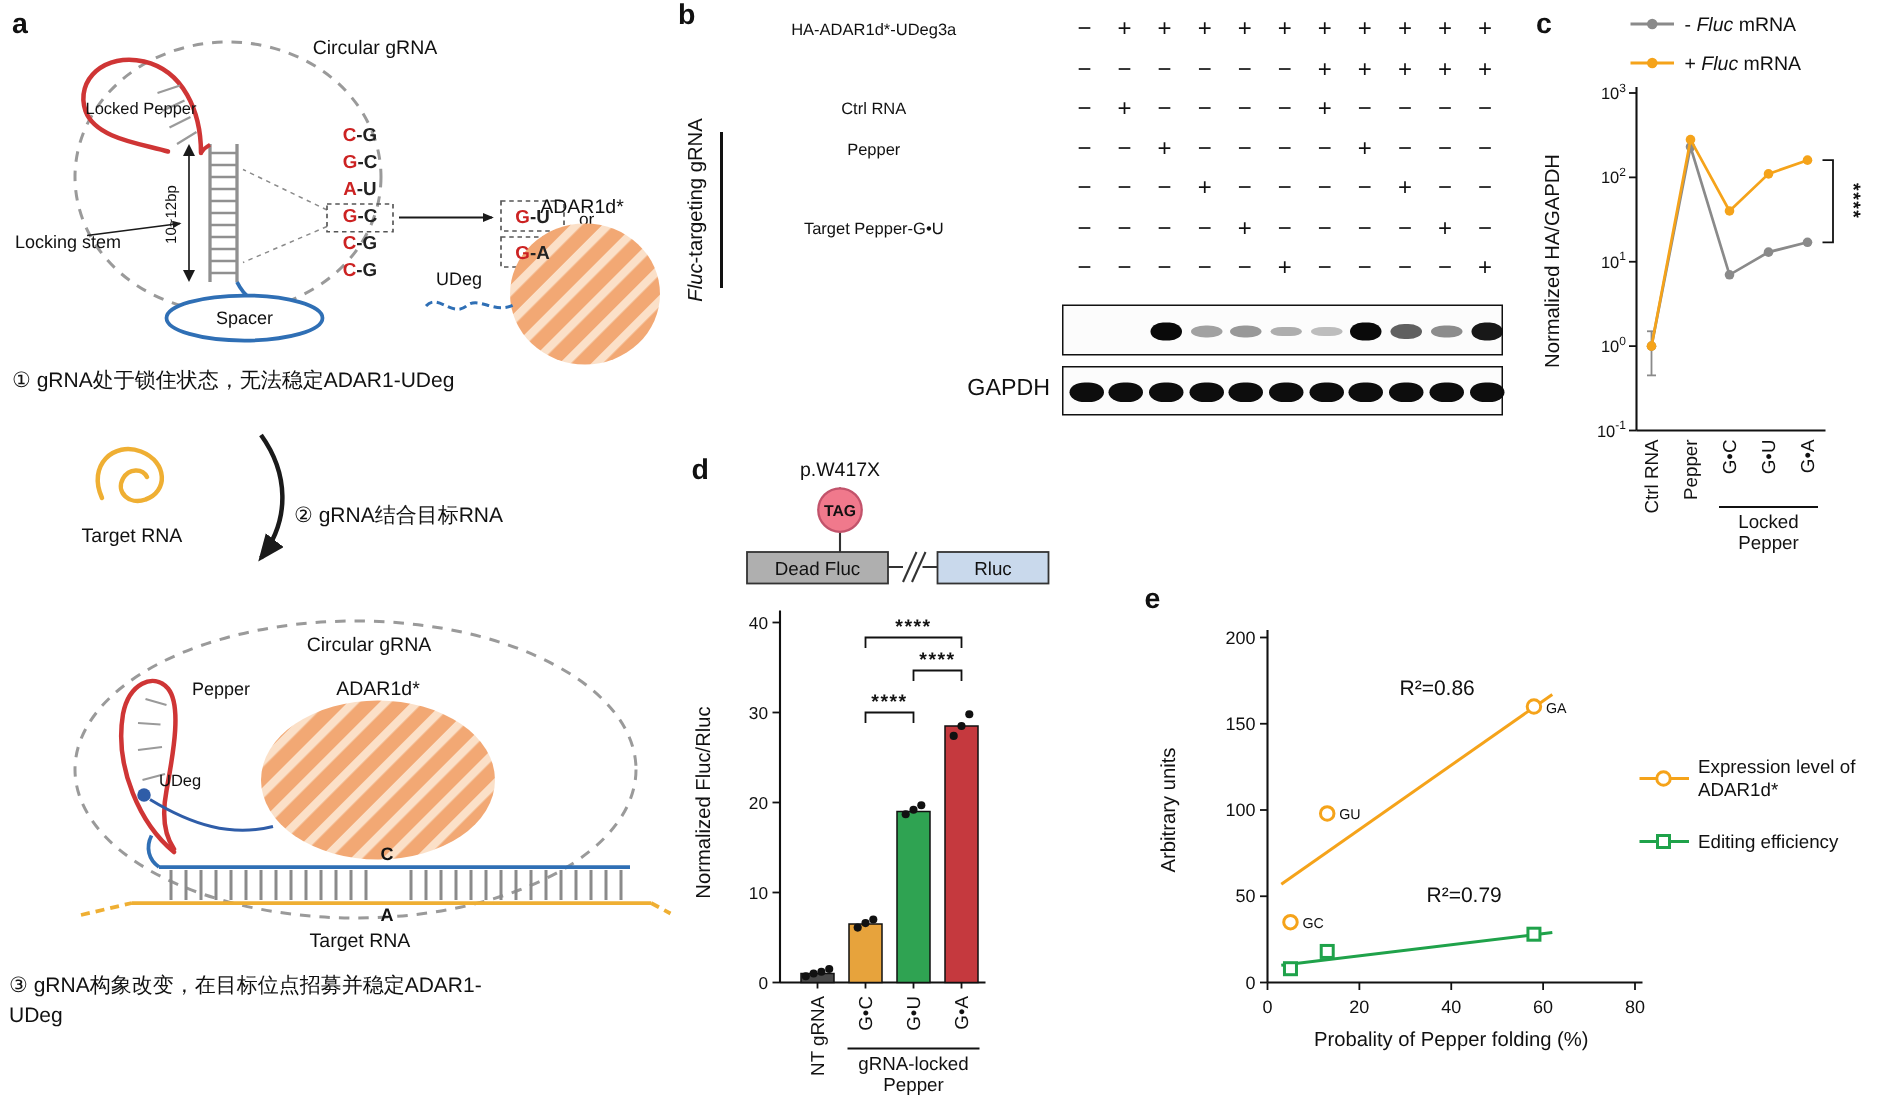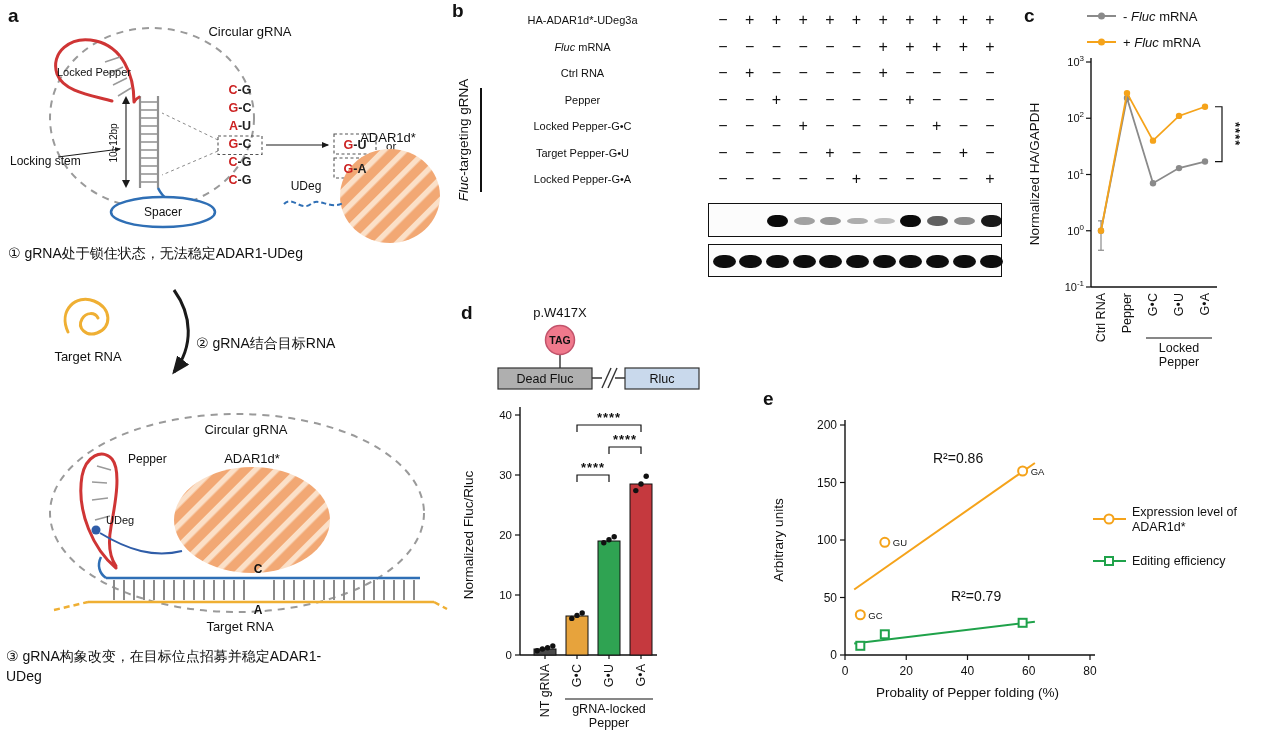--- a/index.html
+++ b/index.html
@@ -131,21 +131,20 @@
         <div class="b-sign" style="left: 290.7px; top: 8px;">+</div>
         <div class="b-sign" style="left: 317.4px; top: 8px;">+</div>
         <div class="b-sign" style="left: 344.1px; top: 8px;">+</div>
         <div class="b-sign" style="left: 370.8px; top: 8px;">+</div>
         <div class="b-sign" style="left: 397.5px; top: 8px;">+</div>
         <div class="b-sign" style="left: 424.2px; top: 8px;">+</div>
         <div class="b-sign" style="left: 450.9px; top: 8px;">+</div>
         <div class="b-sign" style="left: 477.6px; top: 8px;">+</div>
         <div class="b-sign" style="left: 504.3px; top: 8px;">+</div>
         <div class="b-sign" style="left: 531px; top: 8px;">+</div>
-        <div class="b-row-label" style="top: 35.5px;"><span style="font-style: italic;">Fluc</span><span> mRNA</span></div>
         <div class="b-sign" style="left: 264px; top: 34.5px;">−</div>
         <div class="b-sign" style="left: 290.7px; top: 34.5px;">−</div>
         <div class="b-sign" style="left: 317.4px; top: 34.5px;">−</div>
         <div class="b-sign" style="left: 344.1px; top: 34.5px;">−</div>
         <div class="b-sign" style="left: 370.8px; top: 34.5px;">−</div>
         <div class="b-sign" style="left: 397.5px; top: 34.5px;">−</div>
         <div class="b-sign" style="left: 424.2px; top: 34.5px;">+</div>
         <div class="b-sign" style="left: 450.9px; top: 34.5px;">+</div>
         <div class="b-sign" style="left: 477.6px; top: 34.5px;">+</div>
         <div class="b-sign" style="left: 504.3px; top: 34.5px;">+</div>
@@ -167,21 +166,20 @@
         <div class="b-sign" style="left: 290.7px; top: 87.5px;">−</div>
         <div class="b-sign" style="left: 317.4px; top: 87.5px;">+</div>
         <div class="b-sign" style="left: 344.1px; top: 87.5px;">−</div>
         <div class="b-sign" style="left: 370.8px; top: 87.5px;">−</div>
         <div class="b-sign" style="left: 397.5px; top: 87.5px;">−</div>
         <div class="b-sign" style="left: 424.2px; top: 87.5px;">−</div>
         <div class="b-sign" style="left: 450.9px; top: 87.5px;">+</div>
         <div class="b-sign" style="left: 477.6px; top: 87.5px;">−</div>
         <div class="b-sign" style="left: 504.3px; top: 87.5px;">−</div>
         <div class="b-sign" style="left: 531px; top: 87.5px;">−</div>
-        <div class="b-row-label" style="top: 115px;"><span>Locked Pepper-G•C</span></div>
         <div class="b-sign" style="left: 264px; top: 114px;">−</div>
         <div class="b-sign" style="left: 290.7px; top: 114px;">−</div>
         <div class="b-sign" style="left: 317.4px; top: 114px;">−</div>
         <div class="b-sign" style="left: 344.1px; top: 114px;">+</div>
         <div class="b-sign" style="left: 370.8px; top: 114px;">−</div>
         <div class="b-sign" style="left: 397.5px; top: 114px;">−</div>
         <div class="b-sign" style="left: 424.2px; top: 114px;">−</div>
         <div class="b-sign" style="left: 450.9px; top: 114px;">−</div>
         <div class="b-sign" style="left: 477.6px; top: 114px;">+</div>
         <div class="b-sign" style="left: 504.3px; top: 114px;">−</div>
@@ -191,21 +189,20 @@
         <div class="b-sign" style="left: 290.7px; top: 140.5px;">−</div>
         <div class="b-sign" style="left: 317.4px; top: 140.5px;">−</div>
         <div class="b-sign" style="left: 344.1px; top: 140.5px;">−</div>
         <div class="b-sign" style="left: 370.8px; top: 140.5px;">+</div>
         <div class="b-sign" style="left: 397.5px; top: 140.5px;">−</div>
         <div class="b-sign" style="left: 424.2px; top: 140.5px;">−</div>
         <div class="b-sign" style="left: 450.9px; top: 140.5px;">−</div>
         <div class="b-sign" style="left: 477.6px; top: 140.5px;">−</div>
         <div class="b-sign" style="left: 504.3px; top: 140.5px;">+</div>
         <div class="b-sign" style="left: 531px; top: 140.5px;">−</div>
-        <div class="b-row-label" style="top: 168px;"><span>Locked Pepper-G•A</span></div>
         <div class="b-sign" style="left: 264px; top: 167px;">−</div>
         <div class="b-sign" style="left: 290.7px; top: 167px;">−</div>
         <div class="b-sign" style="left: 317.4px; top: 167px;">−</div>
         <div class="b-sign" style="left: 344.1px; top: 167px;">−</div>
         <div class="b-sign" style="left: 370.8px; top: 167px;">−</div>
         <div class="b-sign" style="left: 397.5px; top: 167px;">+</div>
         <div class="b-sign" style="left: 424.2px; top: 167px;">−</div>
         <div class="b-sign" style="left: 450.9px; top: 167px;">−</div>
         <div class="b-sign" style="left: 477.6px; top: 167px;">−</div>
         <div class="b-sign" style="left: 504.3px; top: 167px;">−</div>
@@ -215,20 +212,21 @@
         <div class="band" style="left: 57.9px; top: 10.675px; width: 21px; height: 12.65px; opacity: 1;"></div>
         <div class="band" style="left: 84.6px; top: 13.37px; width: 21px; height: 7.26px; opacity: 0.373;"></div>
         <div class="band" style="left: 111.3px; top: 13.23px; width: 21px; height: 7.54px; opacity: 0.407;"></div>
         <div class="band" style="left: 138px; top: 13.58px; width: 21px; height: 6.84px; opacity: 0.322;"></div>
         <div class="band" style="left: 164.7px; top: 13.86px; width: 21px; height: 6.28px; opacity: 0.254;"></div>
         <div class="band" style="left: 191.4px; top: 10.675px; width: 21px; height: 12.65px; opacity: 1;"></div>
         <div class="band" style="left: 218.1px; top: 12.25px; width: 21px; height: 9.5px; opacity: 0.645;"></div>
         <div class="band" style="left: 244.8px; top: 13.02px; width: 21px; height: 7.96px; opacity: 0.458;"></div>
         <div class="band" style="left: 271.5px; top: 11.025px; width: 21px; height: 11.95px; opacity: 0.9425;"></div>
       </div>
+    <div class="blot-label" id="blot-label-gapdh">GAPDH</div>
     <div class="blot-box" id="blot-gapdh">
         <div class="band" style="left: 3.5px; top: 10.35px; width: 23px; height: 12.3px; opacity: 0.985;"></div>
         <div class="band" style="left: 30.2px; top: 10.35px; width: 23px; height: 12.3px; opacity: 0.985;"></div>
         <div class="band" style="left: 56.9px; top: 10.35px; width: 23px; height: 12.3px; opacity: 0.985;"></div>
         <div class="band" style="left: 83.6px; top: 10.35px; width: 23px; height: 12.3px; opacity: 0.985;"></div>
         <div class="band" style="left: 110.3px; top: 10.35px; width: 23px; height: 12.3px; opacity: 0.985;"></div>
         <div class="band" style="left: 137px; top: 10.35px; width: 23px; height: 12.3px; opacity: 0.985;"></div>
         <div class="band" style="left: 163.7px; top: 10.35px; width: 23px; height: 12.3px; opacity: 0.985;"></div>
         <div class="band" style="left: 190.4px; top: 10.35px; width: 23px; height: 12.3px; opacity: 0.985;"></div>
         <div class="band" style="left: 217.1px; top: 10.35px; width: 23px; height: 12.3px; opacity: 0.985;"></div>

